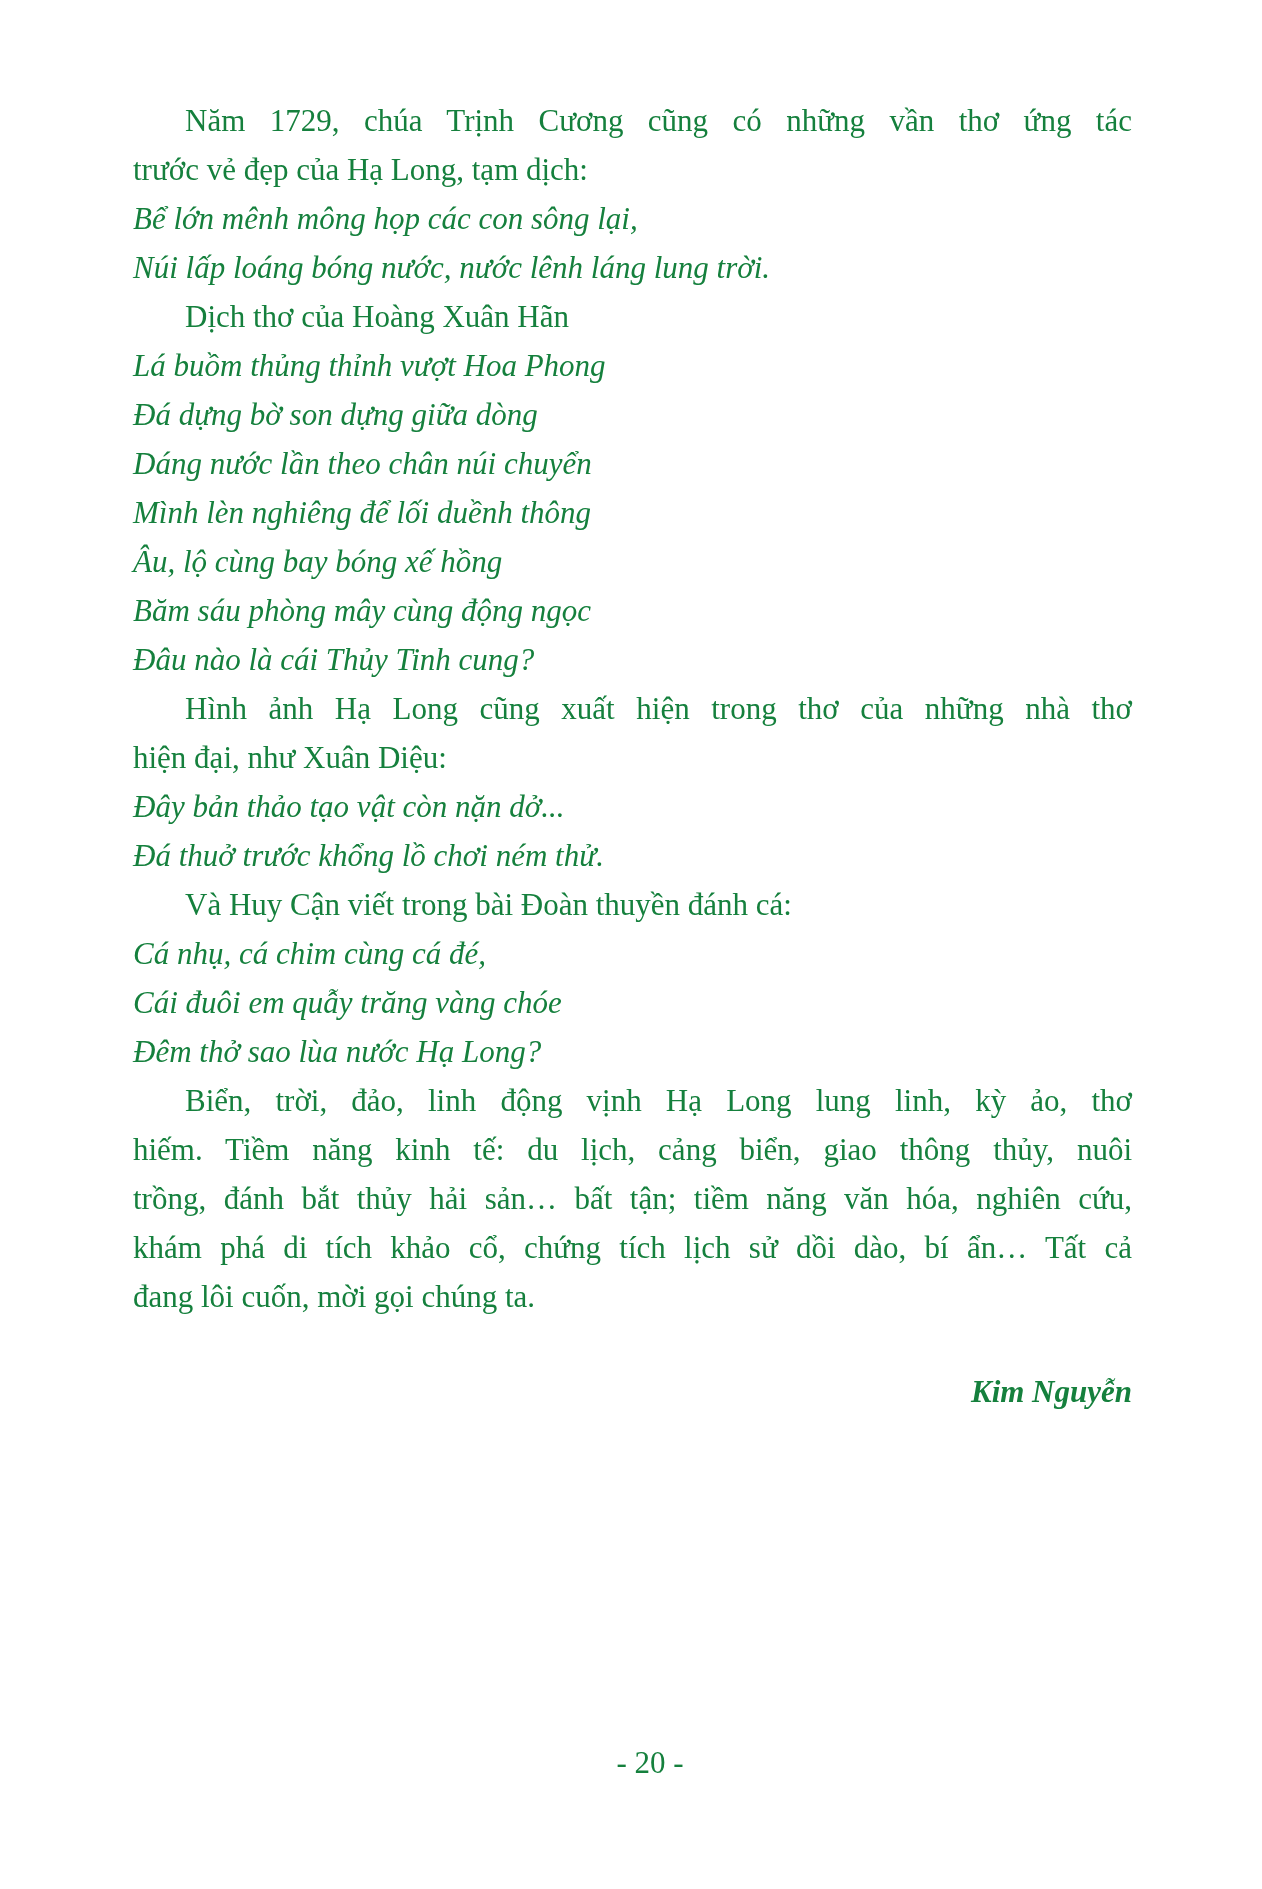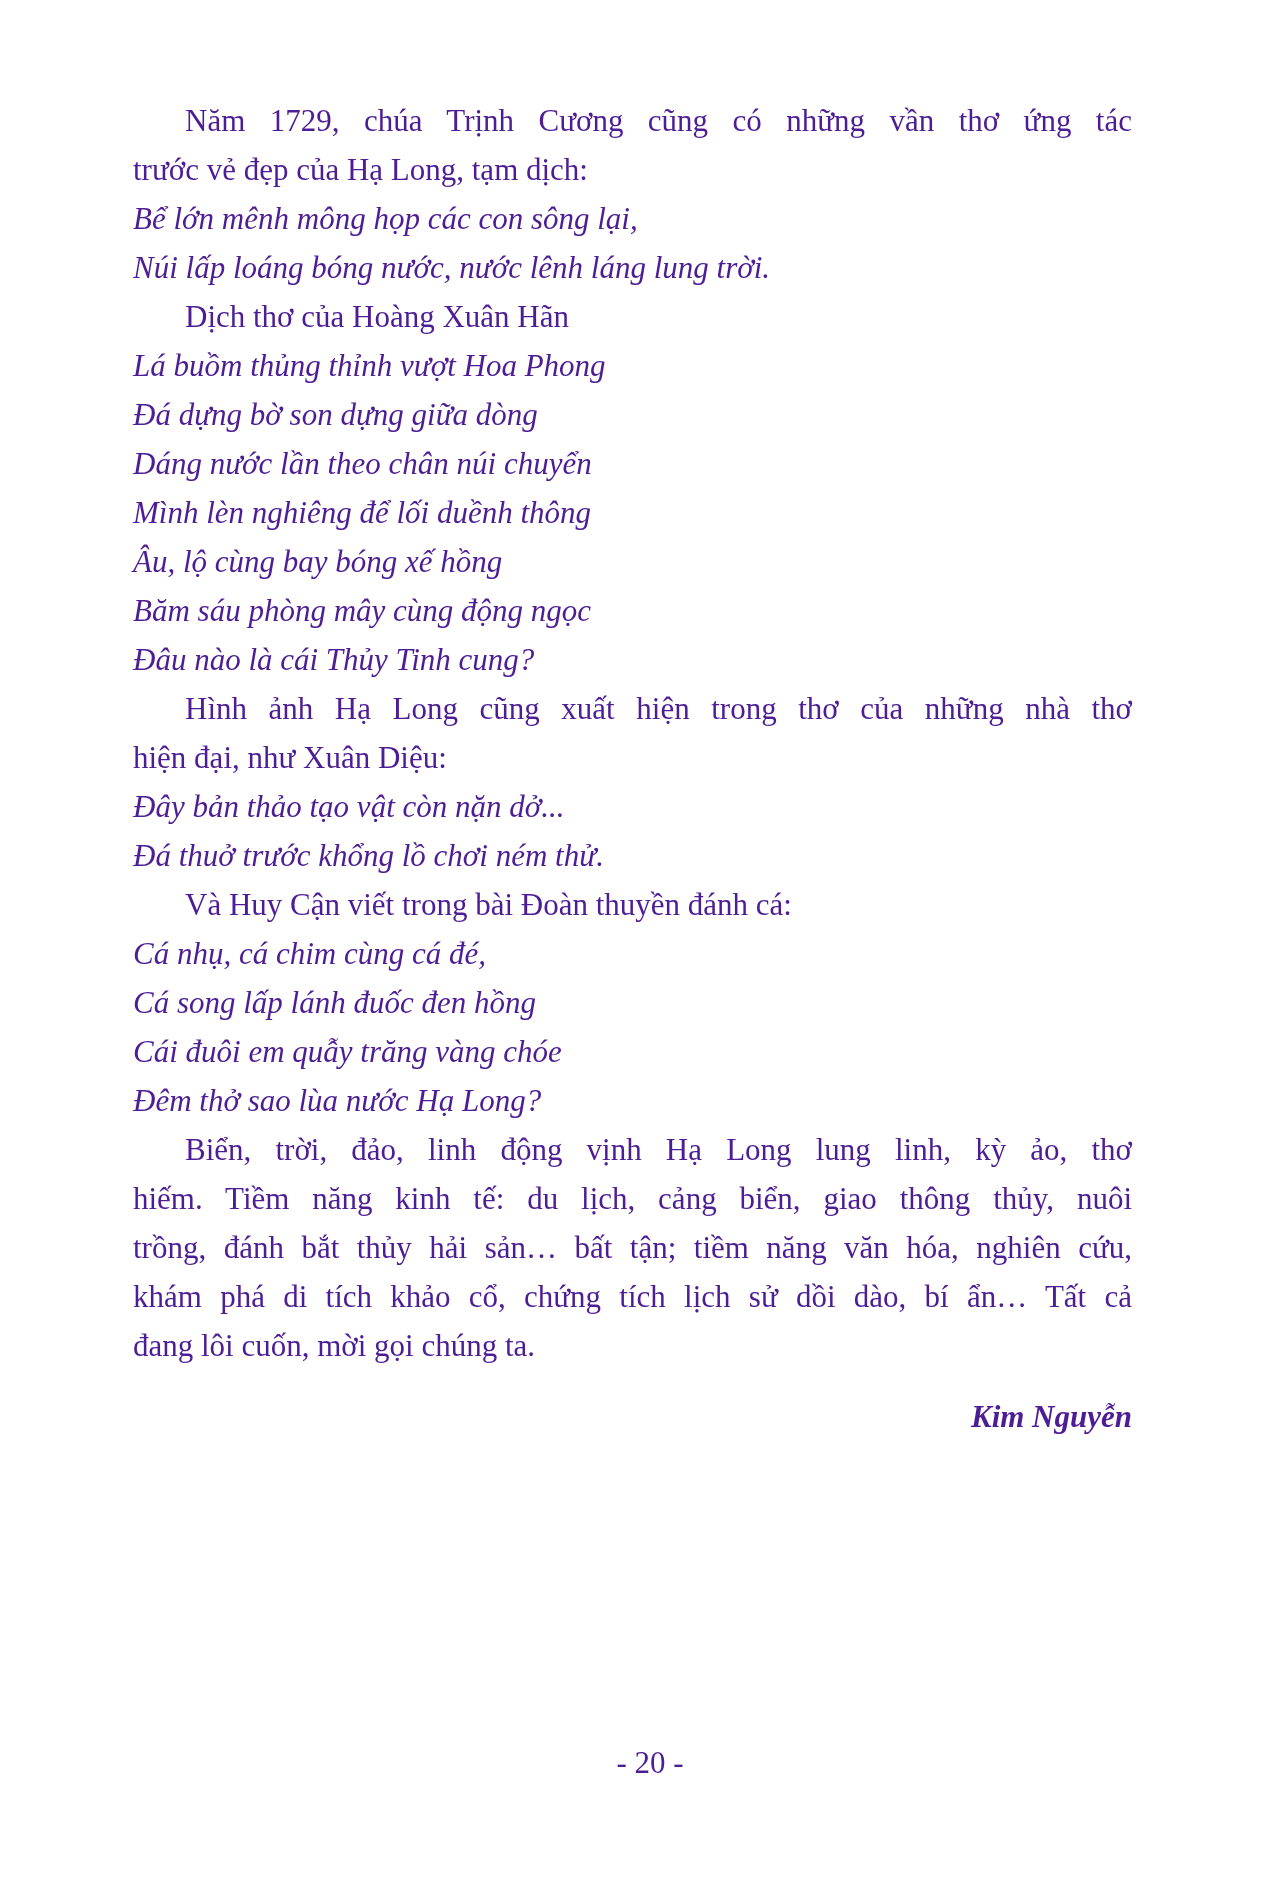--- a/index.html
+++ b/index.html
@@ -6,21 +6,21 @@
     margin: 0;
     padding: 0;
     background: #ffffff;
   }
   .page {
     position: relative;
     width: 1262px;
     height: 1889px;
     margin: 0 auto;
     background: #ffffff;
-    color: #4c1d95;
+    color: #15803d;
     font-family: "Liberation Serif", "DejaVu Serif", serif;
     font-size: 31px;
     line-height: 49px;
     box-sizing: border-box;
     padding: 96px 130px 0 133px;
     overflow: hidden;
   }
   .p-line {
     text-align: justify;
     text-align-last: justify;
@@ -34,21 +34,21 @@
   }
   .intro-line {
     text-indent: 52px;
   }
   .poem-line {
     font-style: italic;
   }
   .book-title {
   }
   .signature {
-    margin-top: 22px;
+    margin-top: 46px;
     text-align: right;
     font-weight: bold;
     font-style: italic;
   }
   .page-number {
     position: absolute;
     top: 1738px;
     left: 0;
     width: 100%;
     text-align: center;
@@ -90,21 +90,20 @@
 
   <div class="poem">
     <div class="poem-line">Đây bản thảo tạo vật còn nặn dở...</div>
     <div class="poem-line">Đá thuở trước khổng lồ chơi ném thử.</div>
   </div>
 
   <div class="intro-line"><span>Và Huy Cận viết trong bài </span><span class="book-title">Đoàn thuyền đánh cá</span><span>:</span></div>
 
   <div class="poem">
     <div class="poem-line">Cá nhụ, cá chim cùng cá đé,</div>
-    <div class="poem-line">Cá song lấp lánh đuốc đen hồng</div>
     <div class="poem-line">Cái đuôi em quẫy trăng vàng chóe</div>
     <div class="poem-line">Đêm thở sao lùa nước Hạ Long?</div>
   </div>
 
   <div class="paragraph">
     <div class="p-line first">Biển, trời, đảo, linh động vịnh Hạ Long lung linh, kỳ ảo, thơ</div>
     <div class="p-line">hiếm. Tiềm năng kinh tế: du lịch, cảng biển, giao thông thủy, nuôi</div>
     <div class="p-line">trồng, đánh bắt thủy hải sản… bất tận; tiềm năng văn hóa, nghiên cứu,</div>
     <div class="p-line">khám phá di tích khảo cổ, chứng tích lịch sử dồi dào, bí ẩn… Tất cả</div>
     <div class="p-line last">đang lôi cuốn, mời gọi chúng ta.</div>

